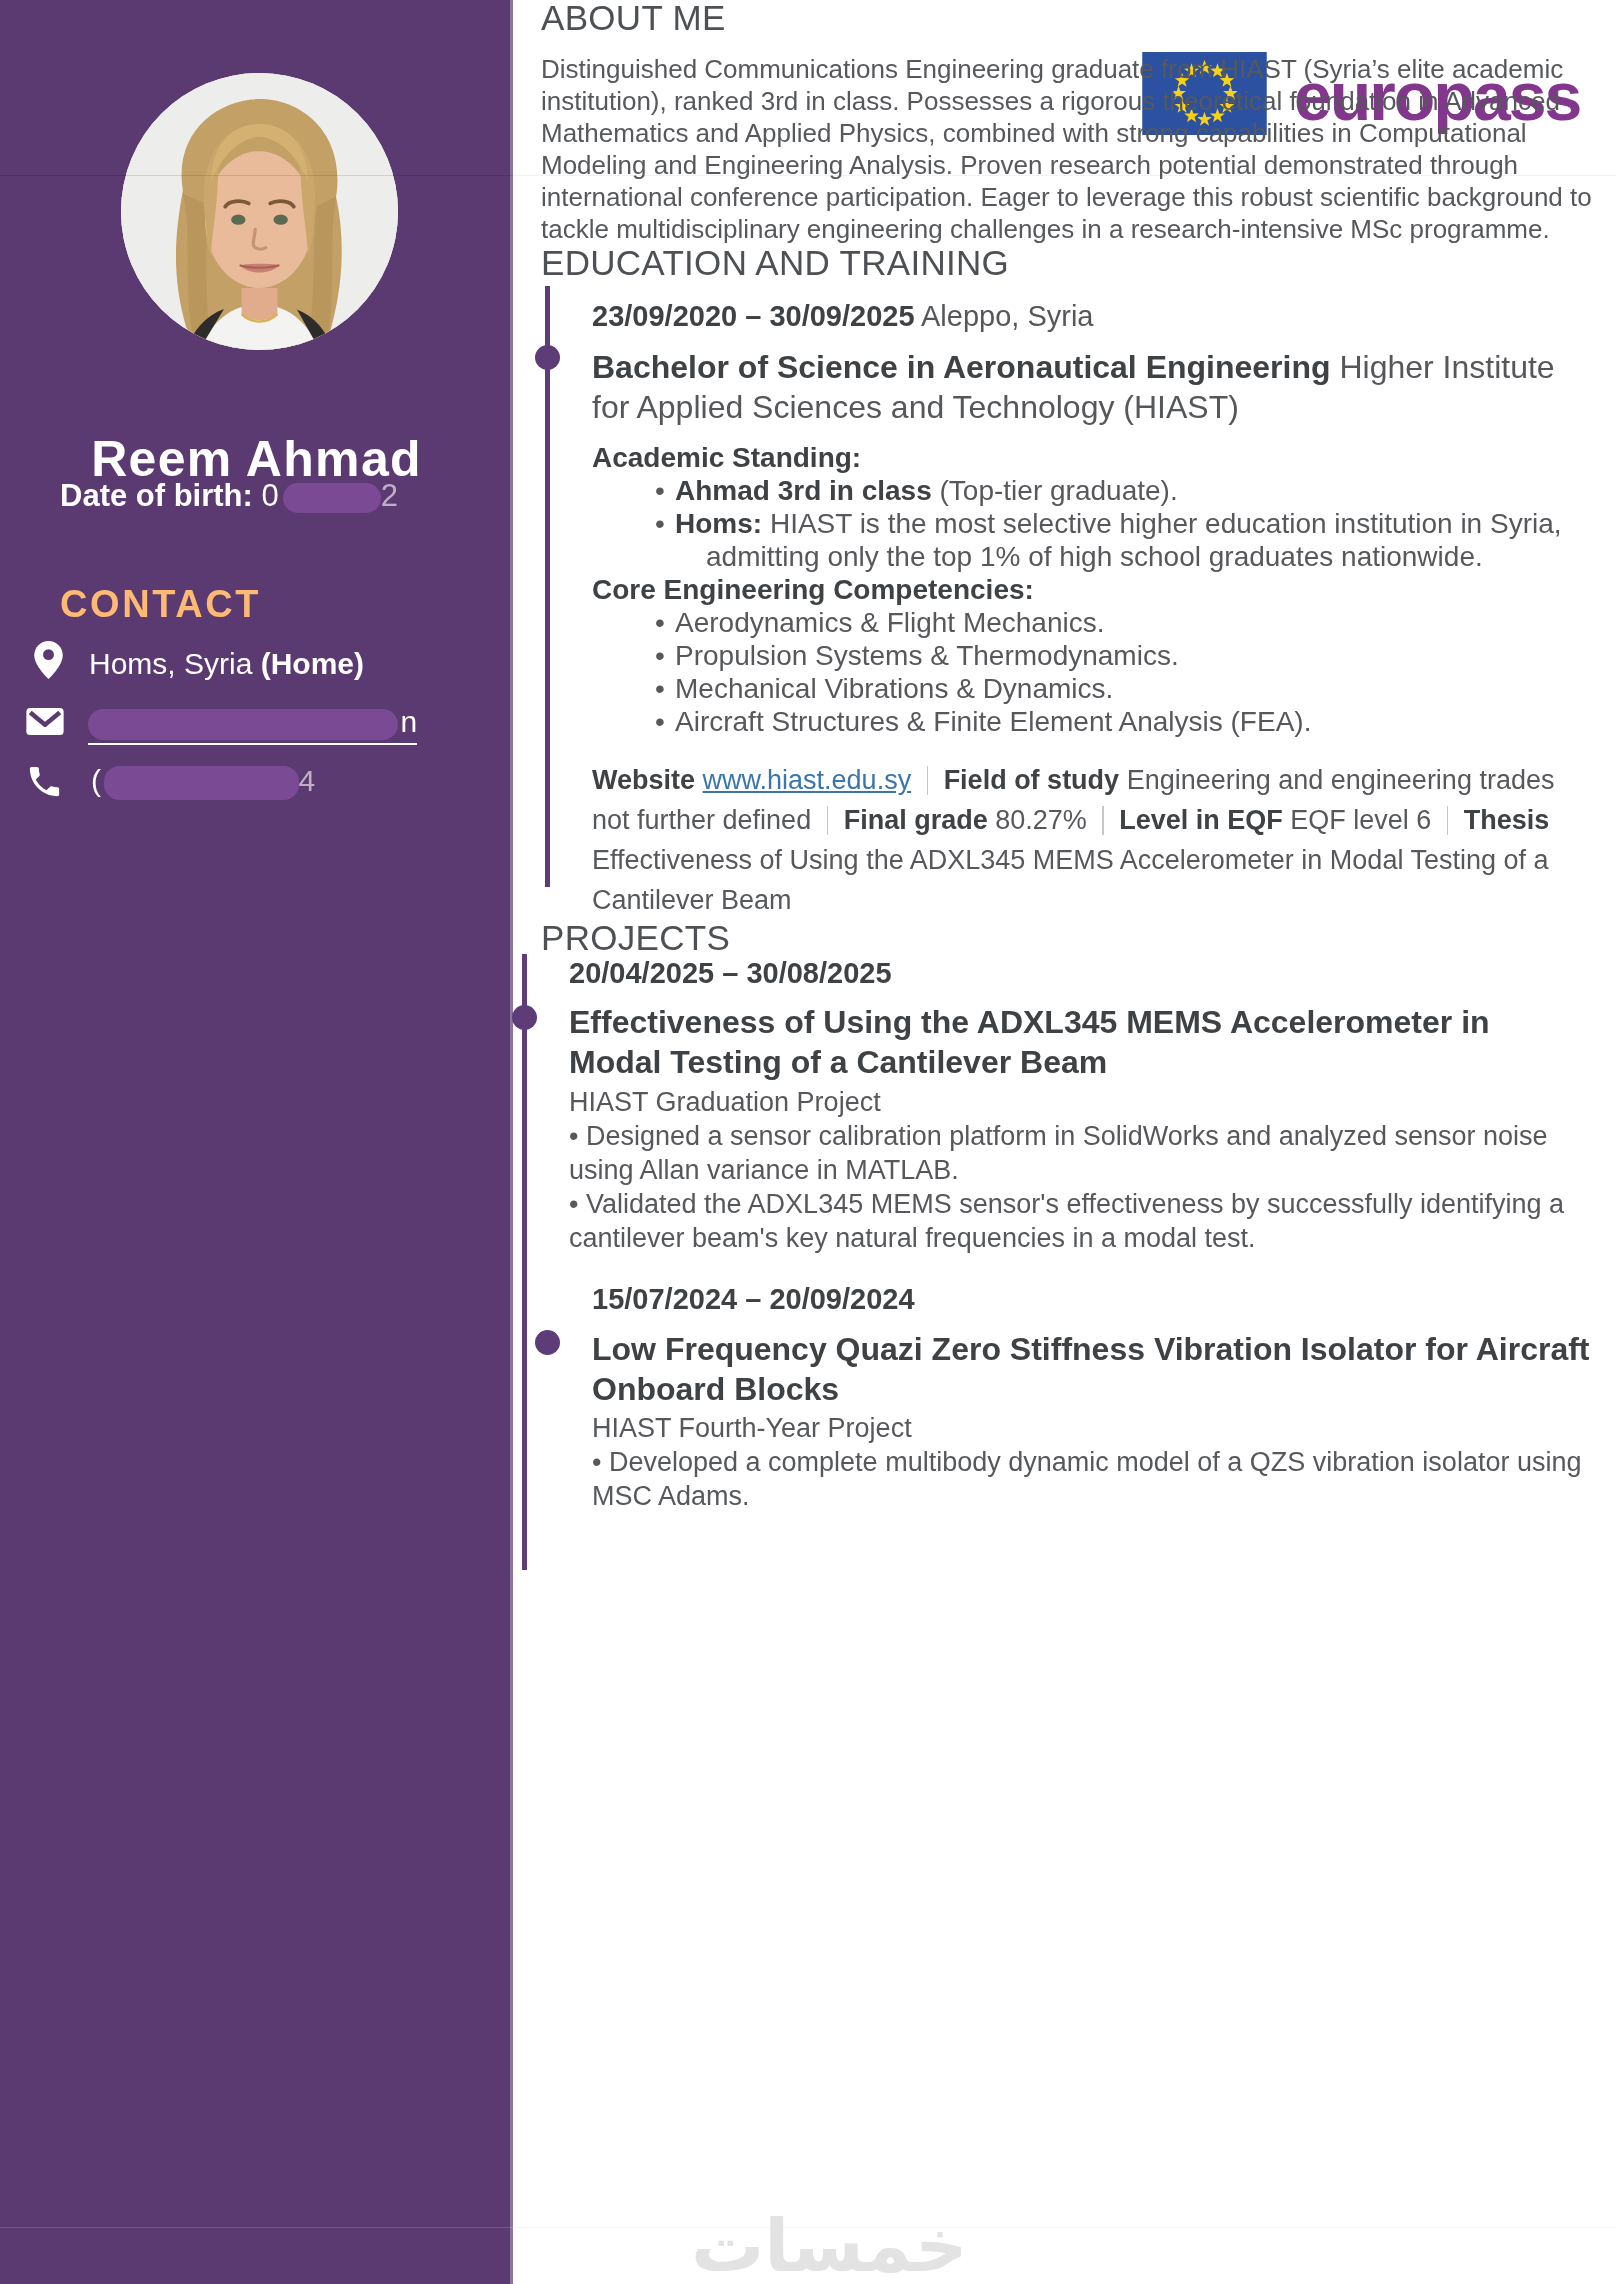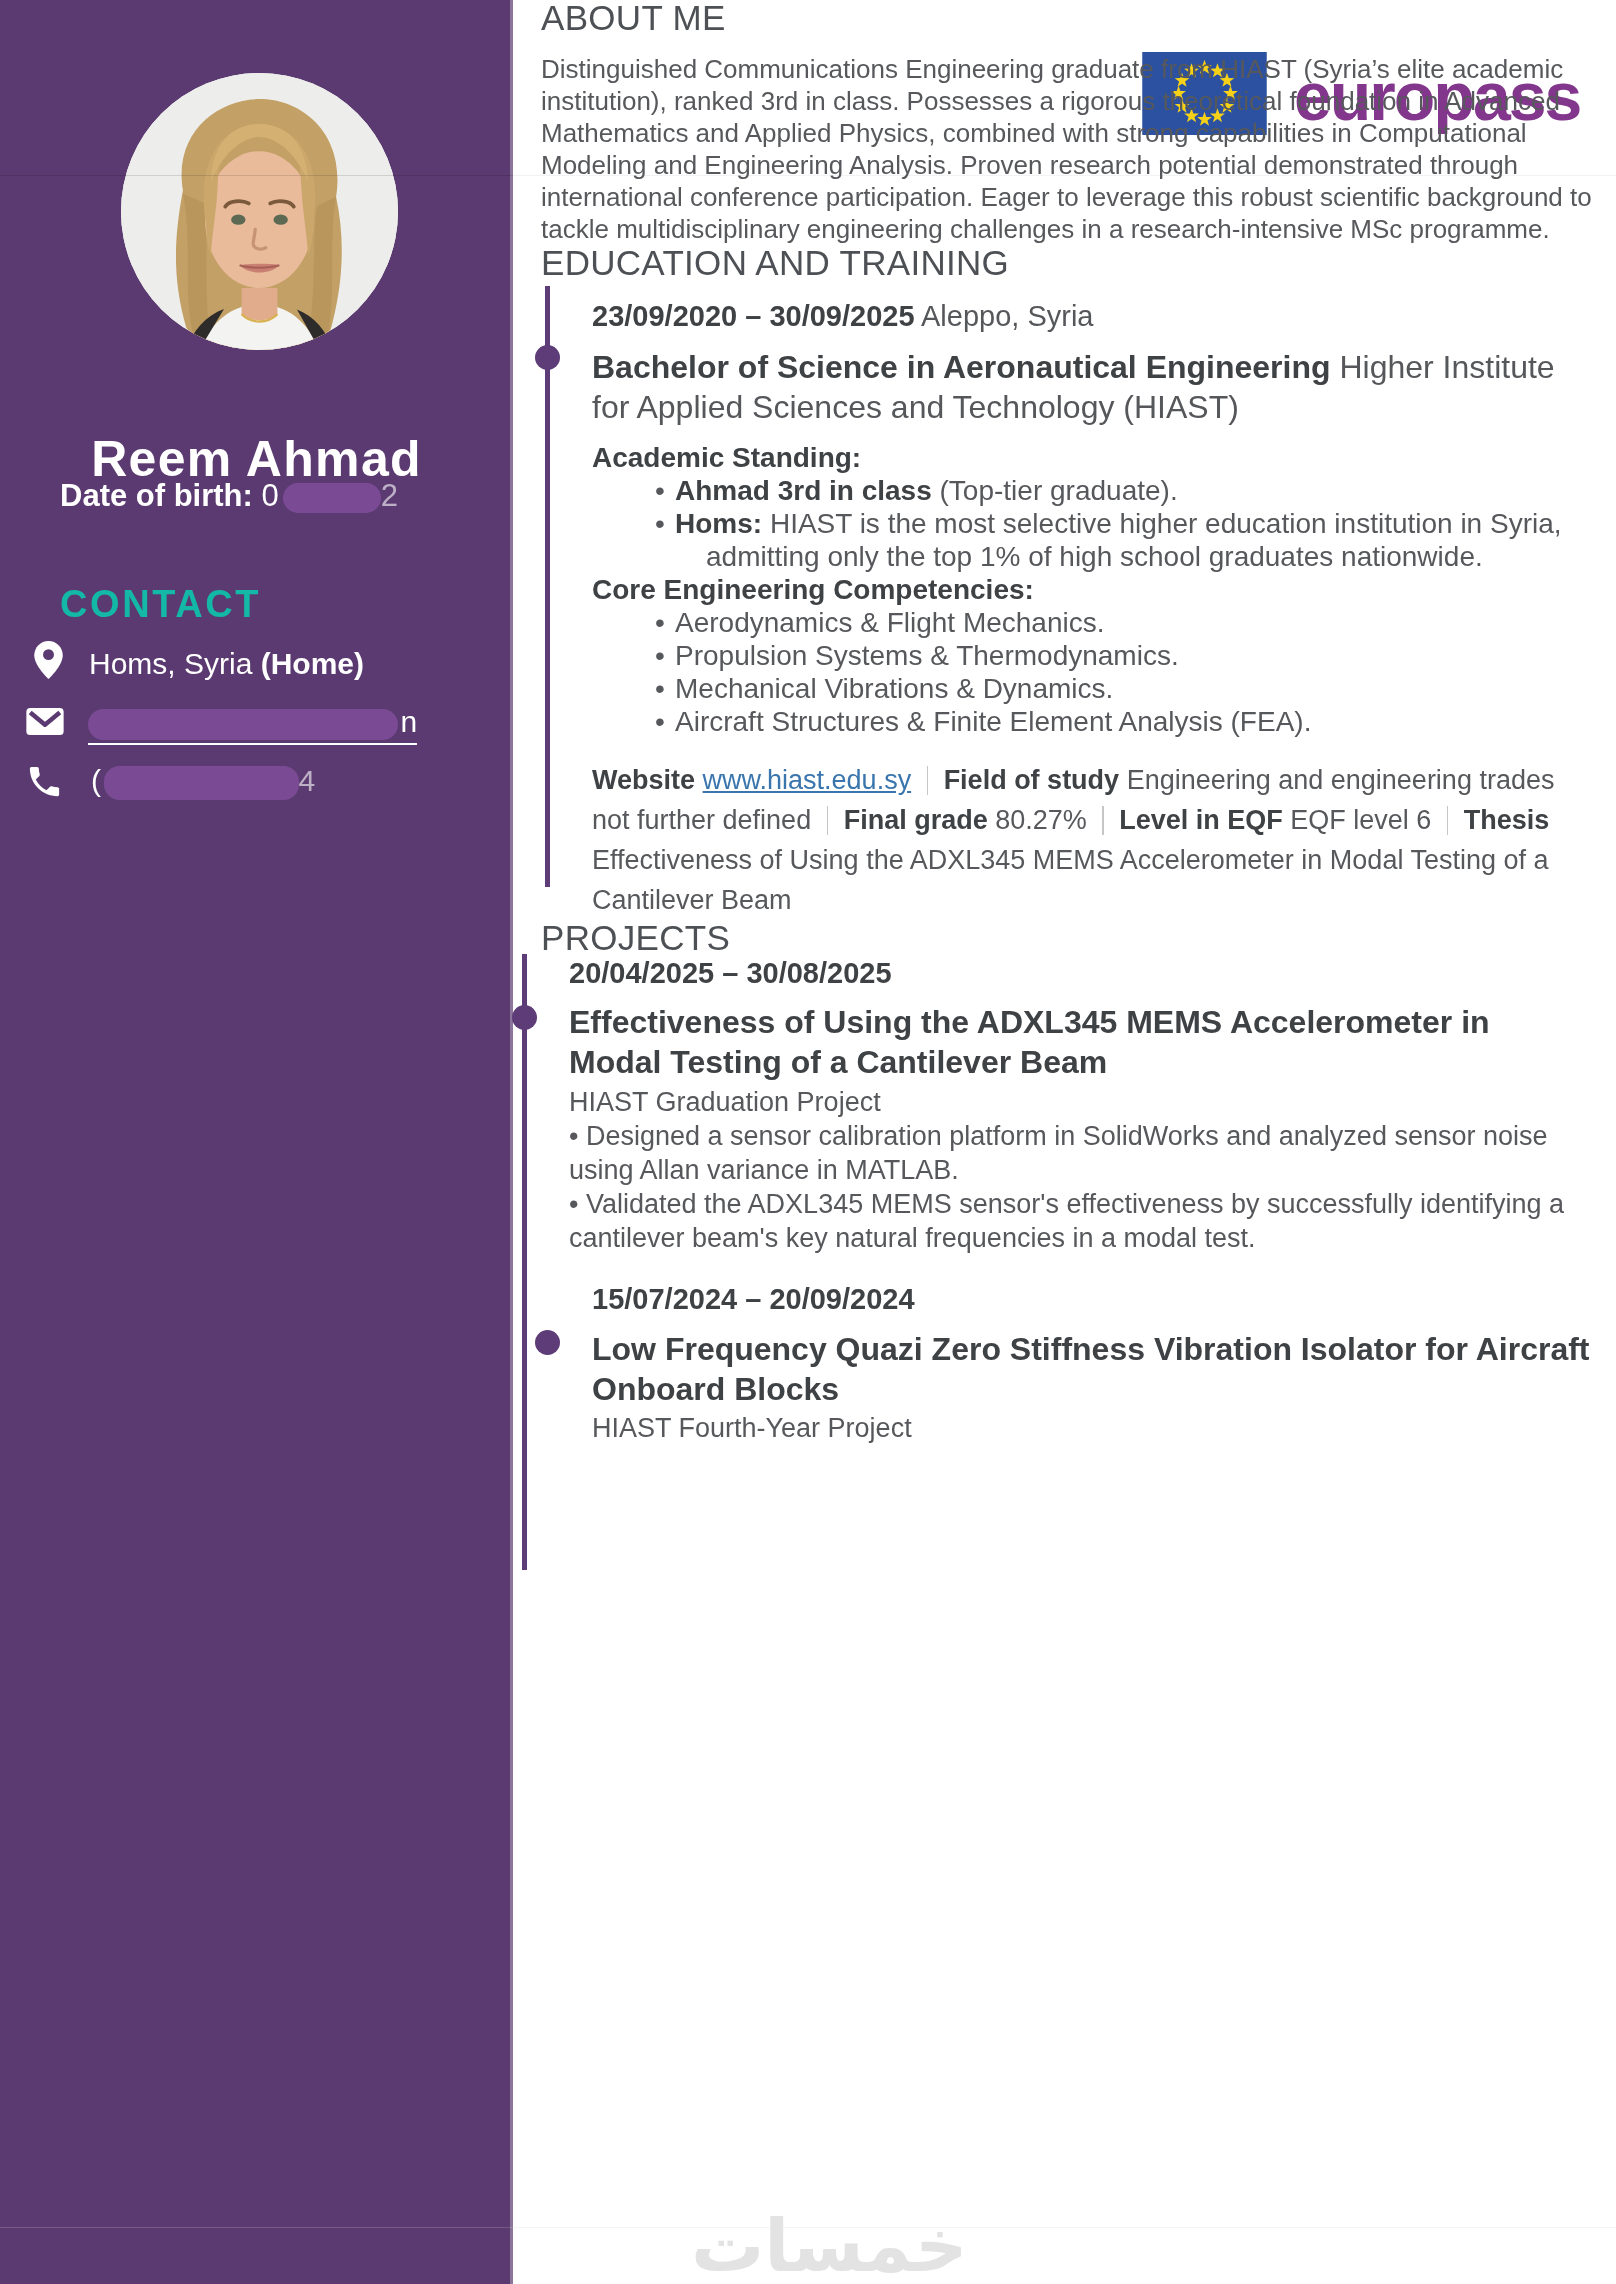--- a/index.html
+++ b/index.html
@@ -12,21 +12,21 @@
   .sidebar::after{content:"";position:absolute;right:0;top:0;width:2.6px;height:100%;background:rgba(255,255,255,0.30);}
   .photo{position:absolute;left:121px;top:73px;width:277px;height:277px;border-radius:50%;overflow:hidden;background:#e9eae8;}
   .photo svg{display:block;width:100%;height:100%;}
   .name{position:absolute;left:0;top:430px;width:513px;text-align:center;color:#ffffff;
         font-size:50px;font-weight:bold;letter-spacing:1.3px;}
   .dob-row{position:absolute;left:60px;top:478px;width:430px;color:#ffffff;font-size:31px;white-space:nowrap;}
   .dob-row .lbl{font-weight:bold;}
   .redact{display:inline-block;background:#7a4b94;border-radius:15.6px;vertical-align:-6.5px;}
   .dob-blob{width:98px;height:30px;margin-left:3.9px;}
   .faint{opacity:0.6;}
-  .contact-h{position:absolute;left:60px;top:583px;color:#14b8a6;font-size:38px;font-weight:bold;letter-spacing:2.6px;}
+  .contact-h{position:absolute;left:60px;top:583px;color:#fdba74;font-size:38px;font-weight:bold;letter-spacing:2.6px;}
   .c-row{position:absolute;color:#ffffff;font-size:30px;}
   .c-icon{position:absolute;}
   .row-loc{left:89px;top:647px;}
   .row-loc .bold{font-weight:bold;}
   .icon-pin{left:34px;top:641px;width:29px;height:38px;}
   .icon-mail{left:26px;top:708px;width:38px;height:27px;}
   .icon-phone{left:25px;top:762px;width:39px;height:39px;}
   .row-mail{left:88px;top:705px;}
   .redacted-link{display:inline-block;border-bottom:2px solid #ffffff;padding-bottom:3.3px;white-space:nowrap;}
   .mail-blob{width:310px;height:31px;vertical-align:-7.8px;}
@@ -220,18 +220,19 @@
       <p class="pbullet">Validated the ADXL345 MEMS sensor's effectiveness by successfully identifying a cantilever beam's key natural frequencies in a modal test.</p>
     </section>
 
     <section class="proj-entry second">
       <span class="dot p2-dot"></span>
       <div class="date-line">
         <b>15/07/2024 – 20/09/2024</b>
       </div>
       <div class="proj-title">Low Frequency Quazi Zero Stiffness Vibration Isolator for Aircraft Onboard Blocks</div>
       <div class="proj-sub">HIAST Fourth-Year Project</div>
+      <p class="pbullet">Developed a complete multibody dynamic model of a QZS vibration isolator using MSC Adams.</p>
     </section>
   </div>
 </main>
 
 <div class="watermark">خمسات</div>
 
 
 </body></html>

